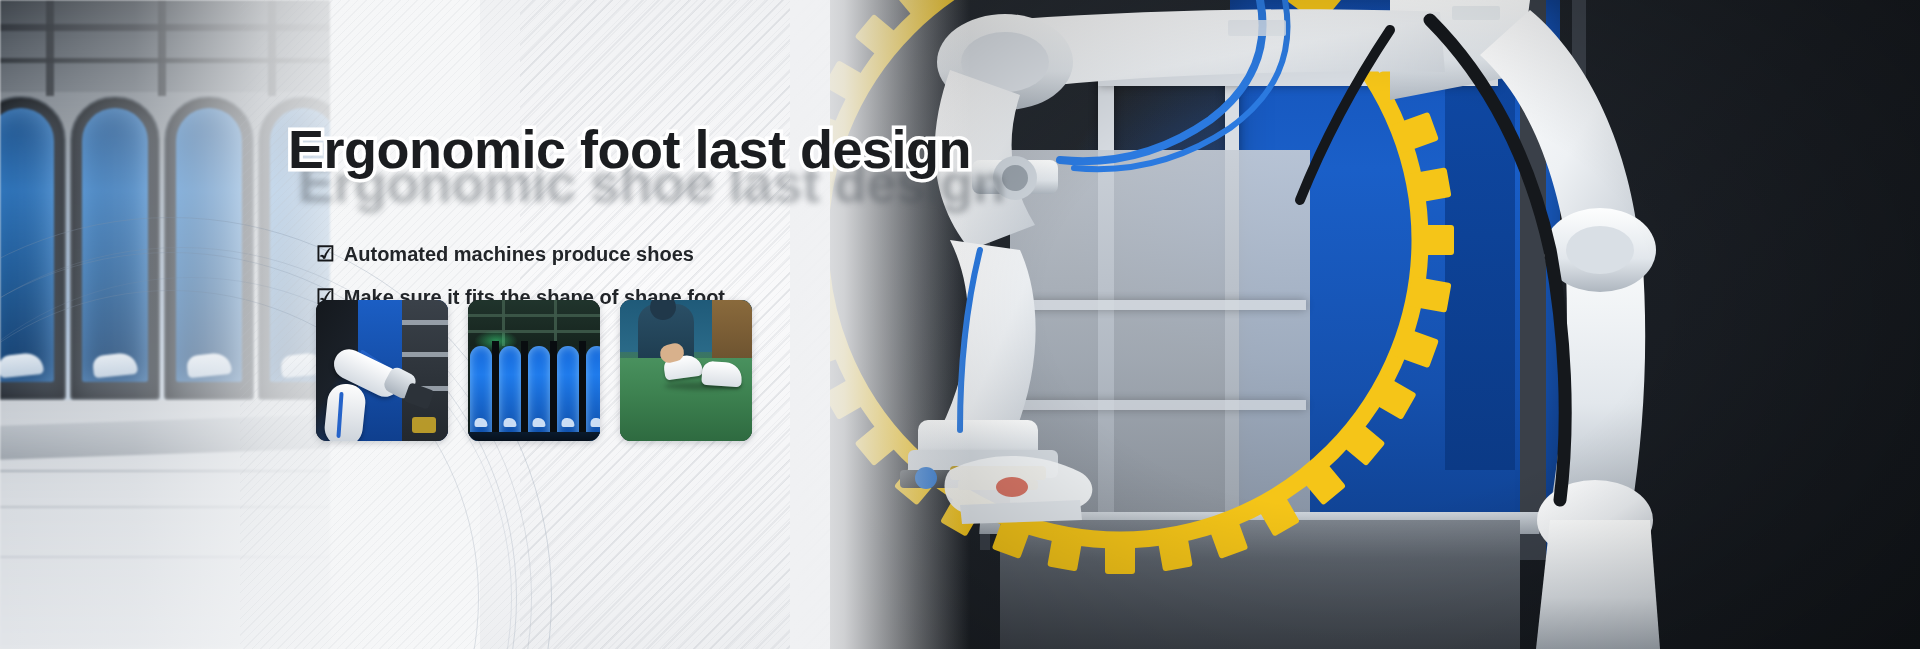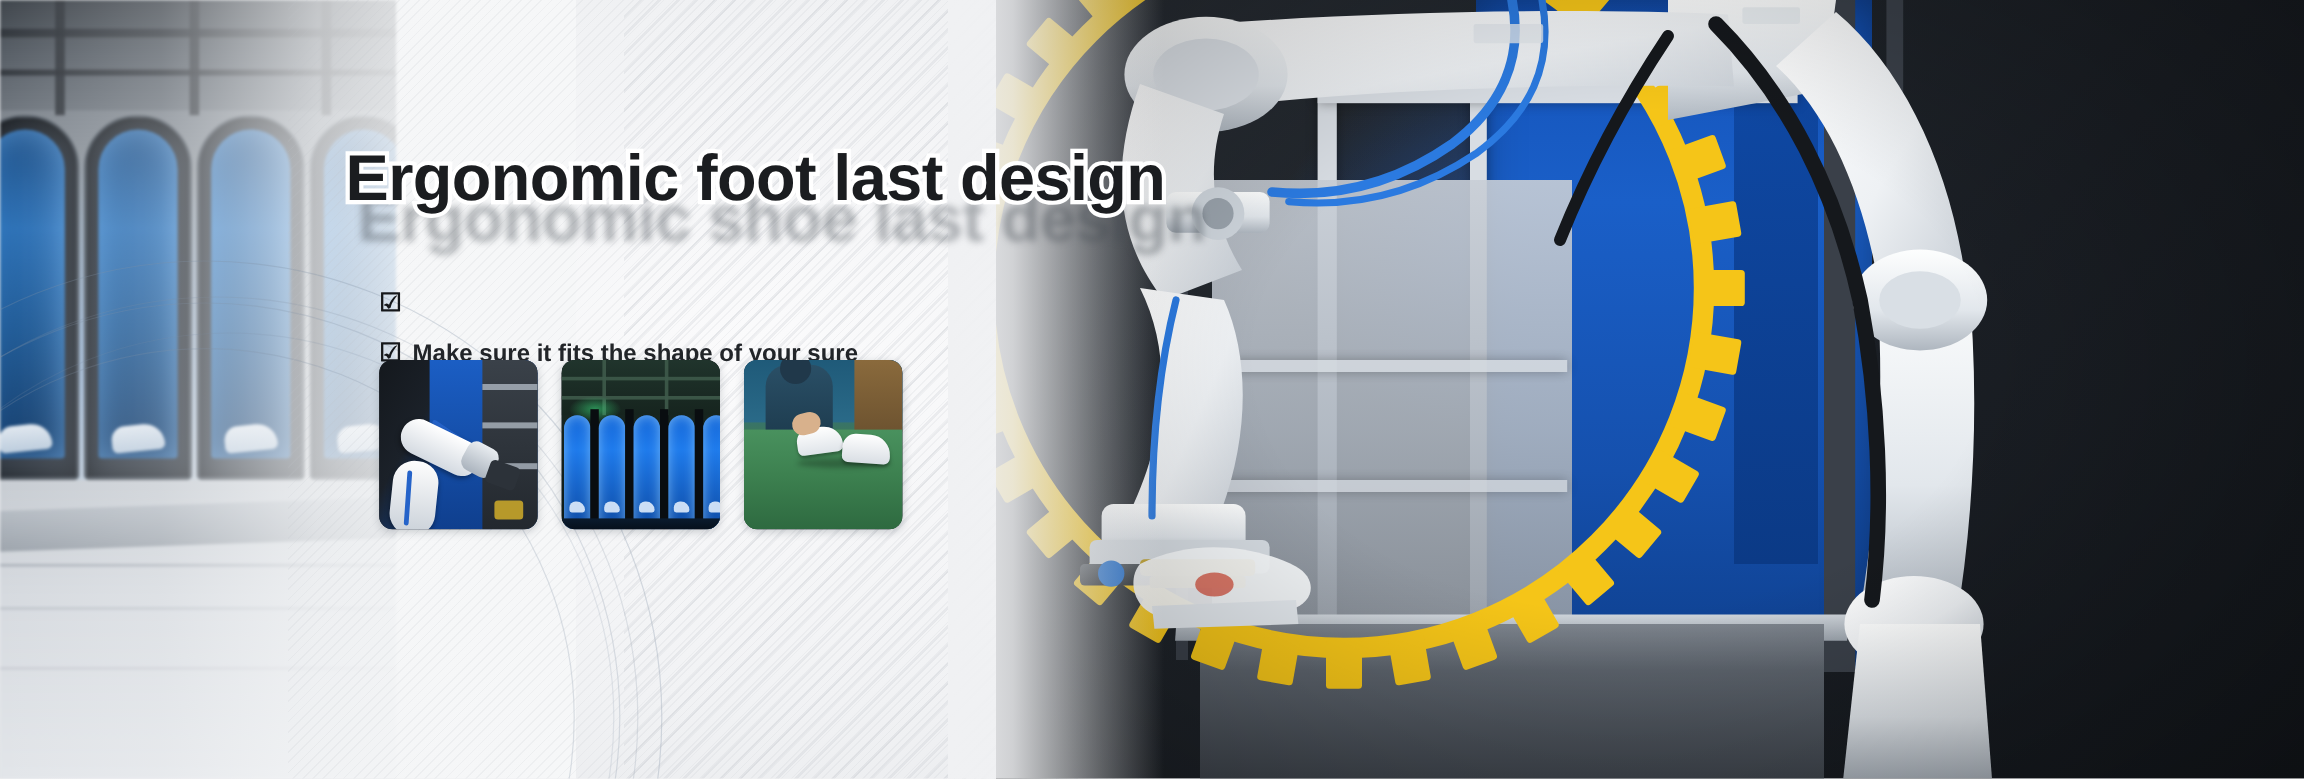--- a/index.html
+++ b/index.html
@@ -539,24 +539,25 @@
   <div class="content">
 
     <div class="title-wrap">
       <div class="title-ghost">Ergonomic shoe last design</div>
       <div class="title">Ergonomic foot last design</div>
     </div>
 
     <div class="bullets">
       <div class="bullet">
         <span class="cb">☑</span>
+        <span>Automated machines produce shoes</span>
       </div>
       <div class="bullet">
         <span class="cb">☑</span>
-        <span>Make sure it fits the shape of your sure</span>
+        <span>Make sure it fits the shape of shape foot</span>
       </div>
     </div>
 
     <div class="thumbs">
 
       <div class="thumb">
         <div class="t1-bg"></div>
         <div class="t1-bluepanel"></div>
         <div class="t1-rack"></div>
         <div class="t1-shelf" style="top:20px;"></div>

